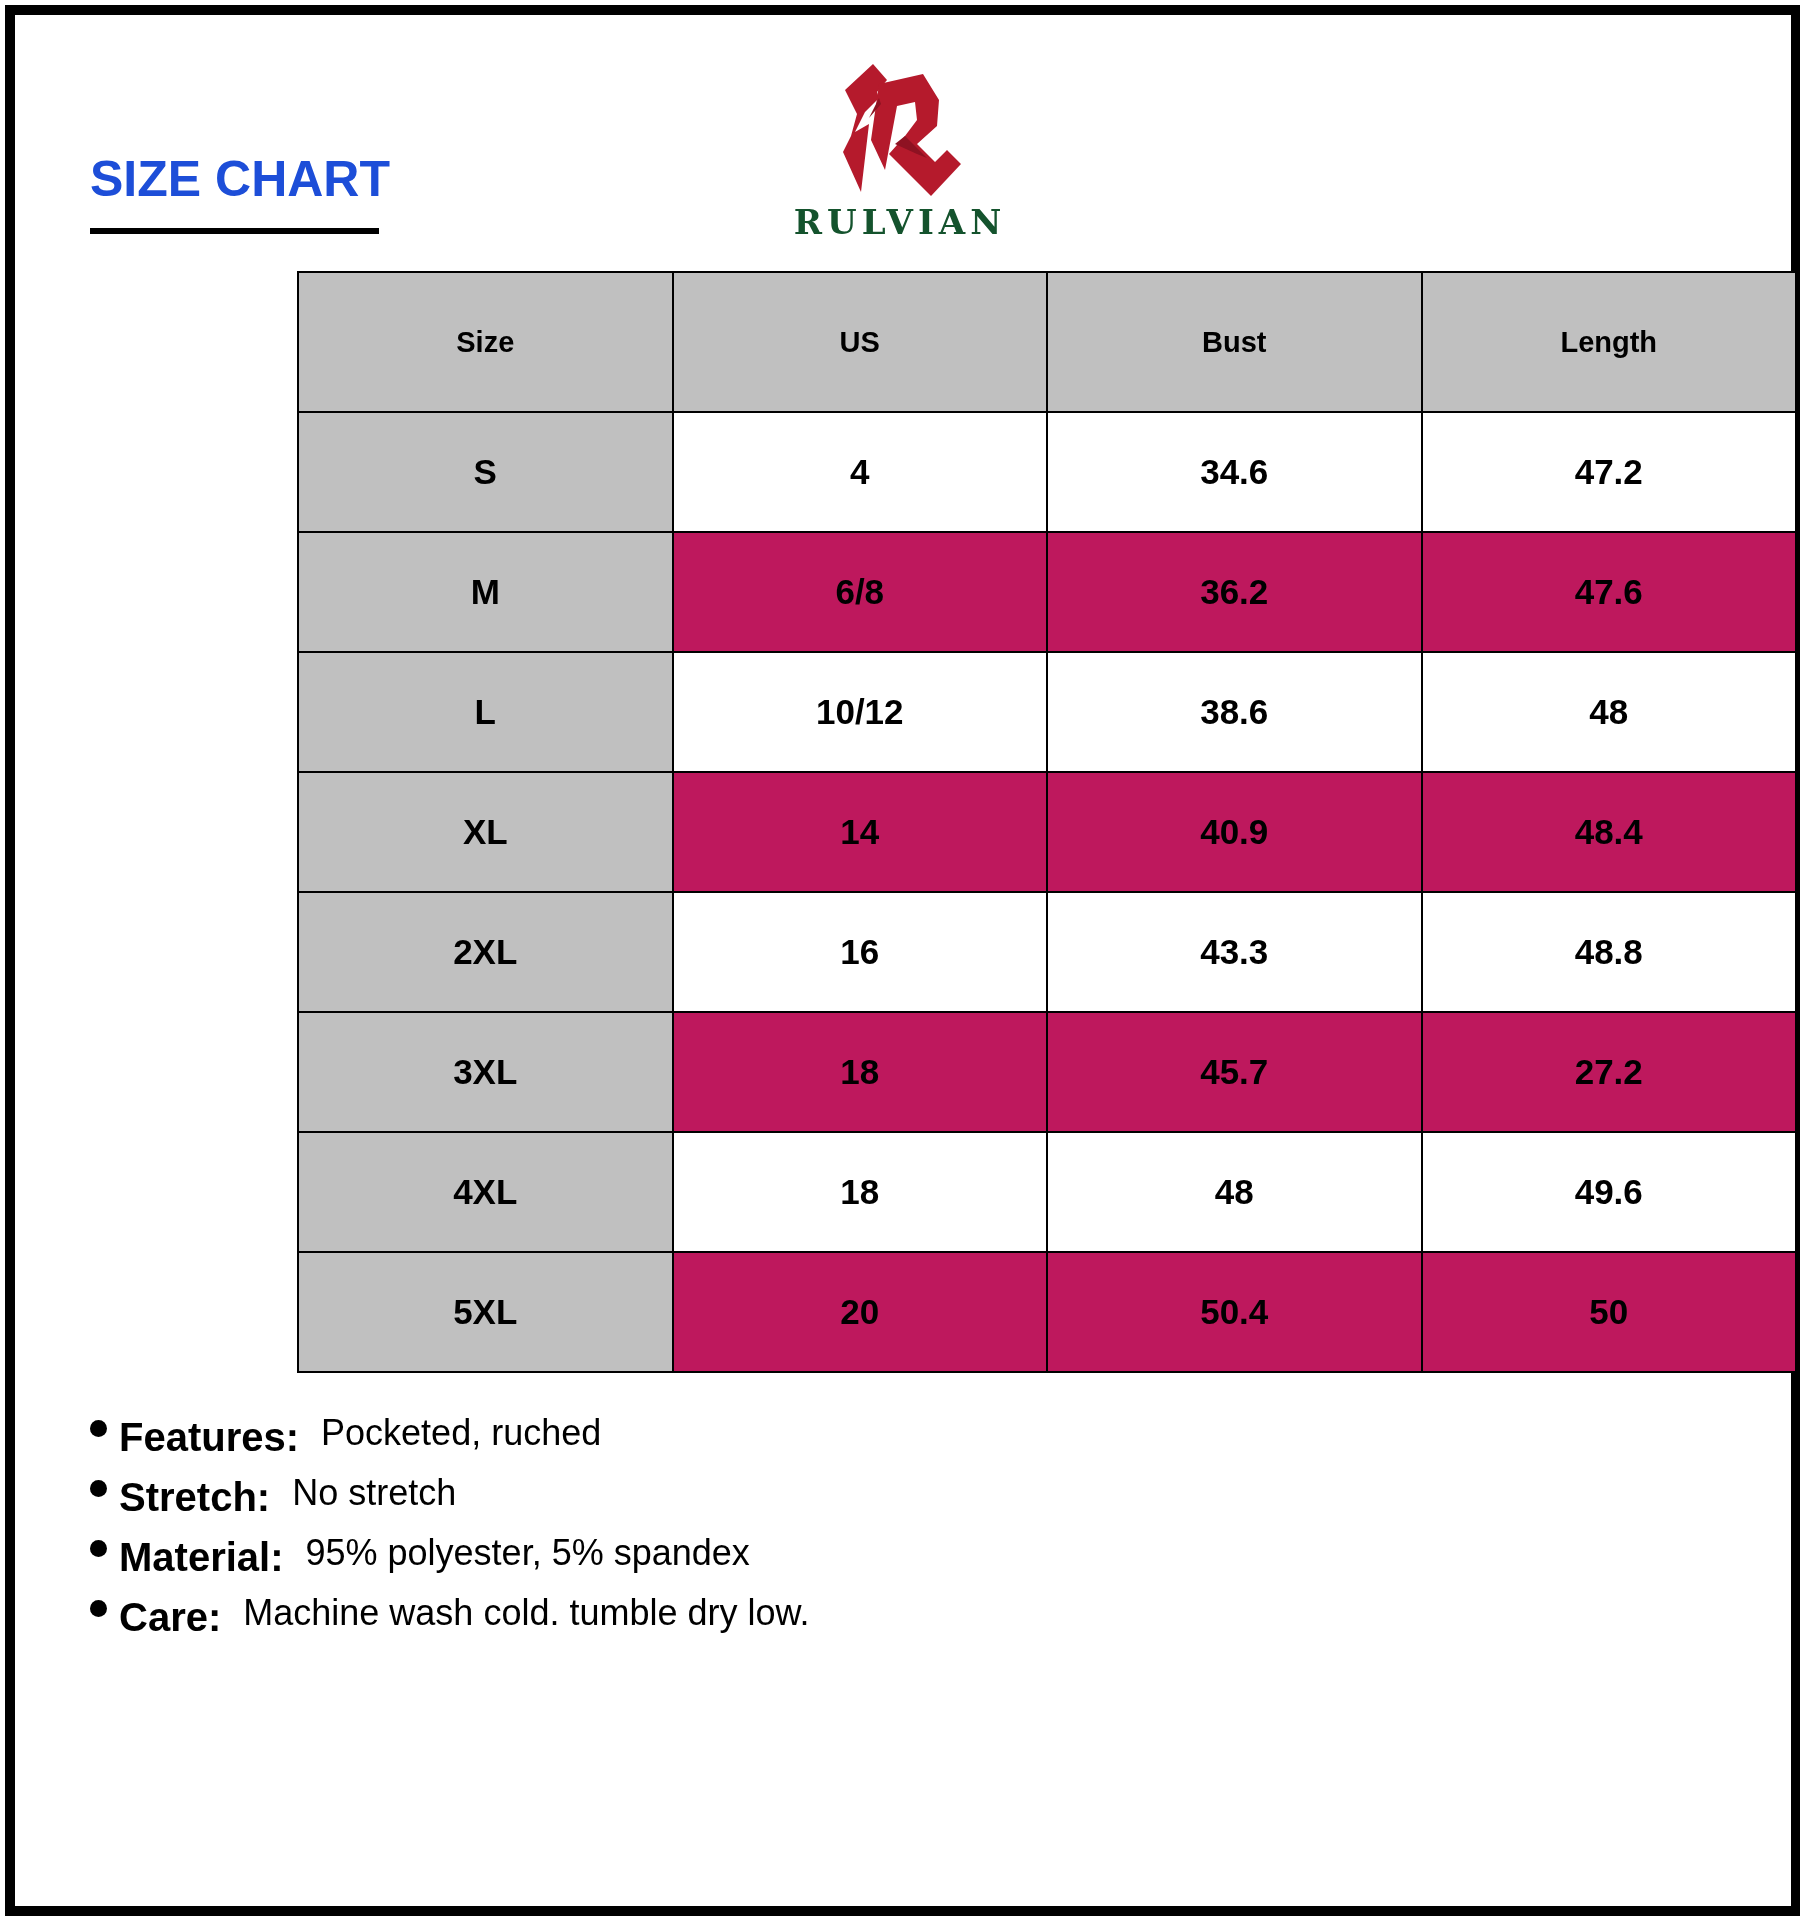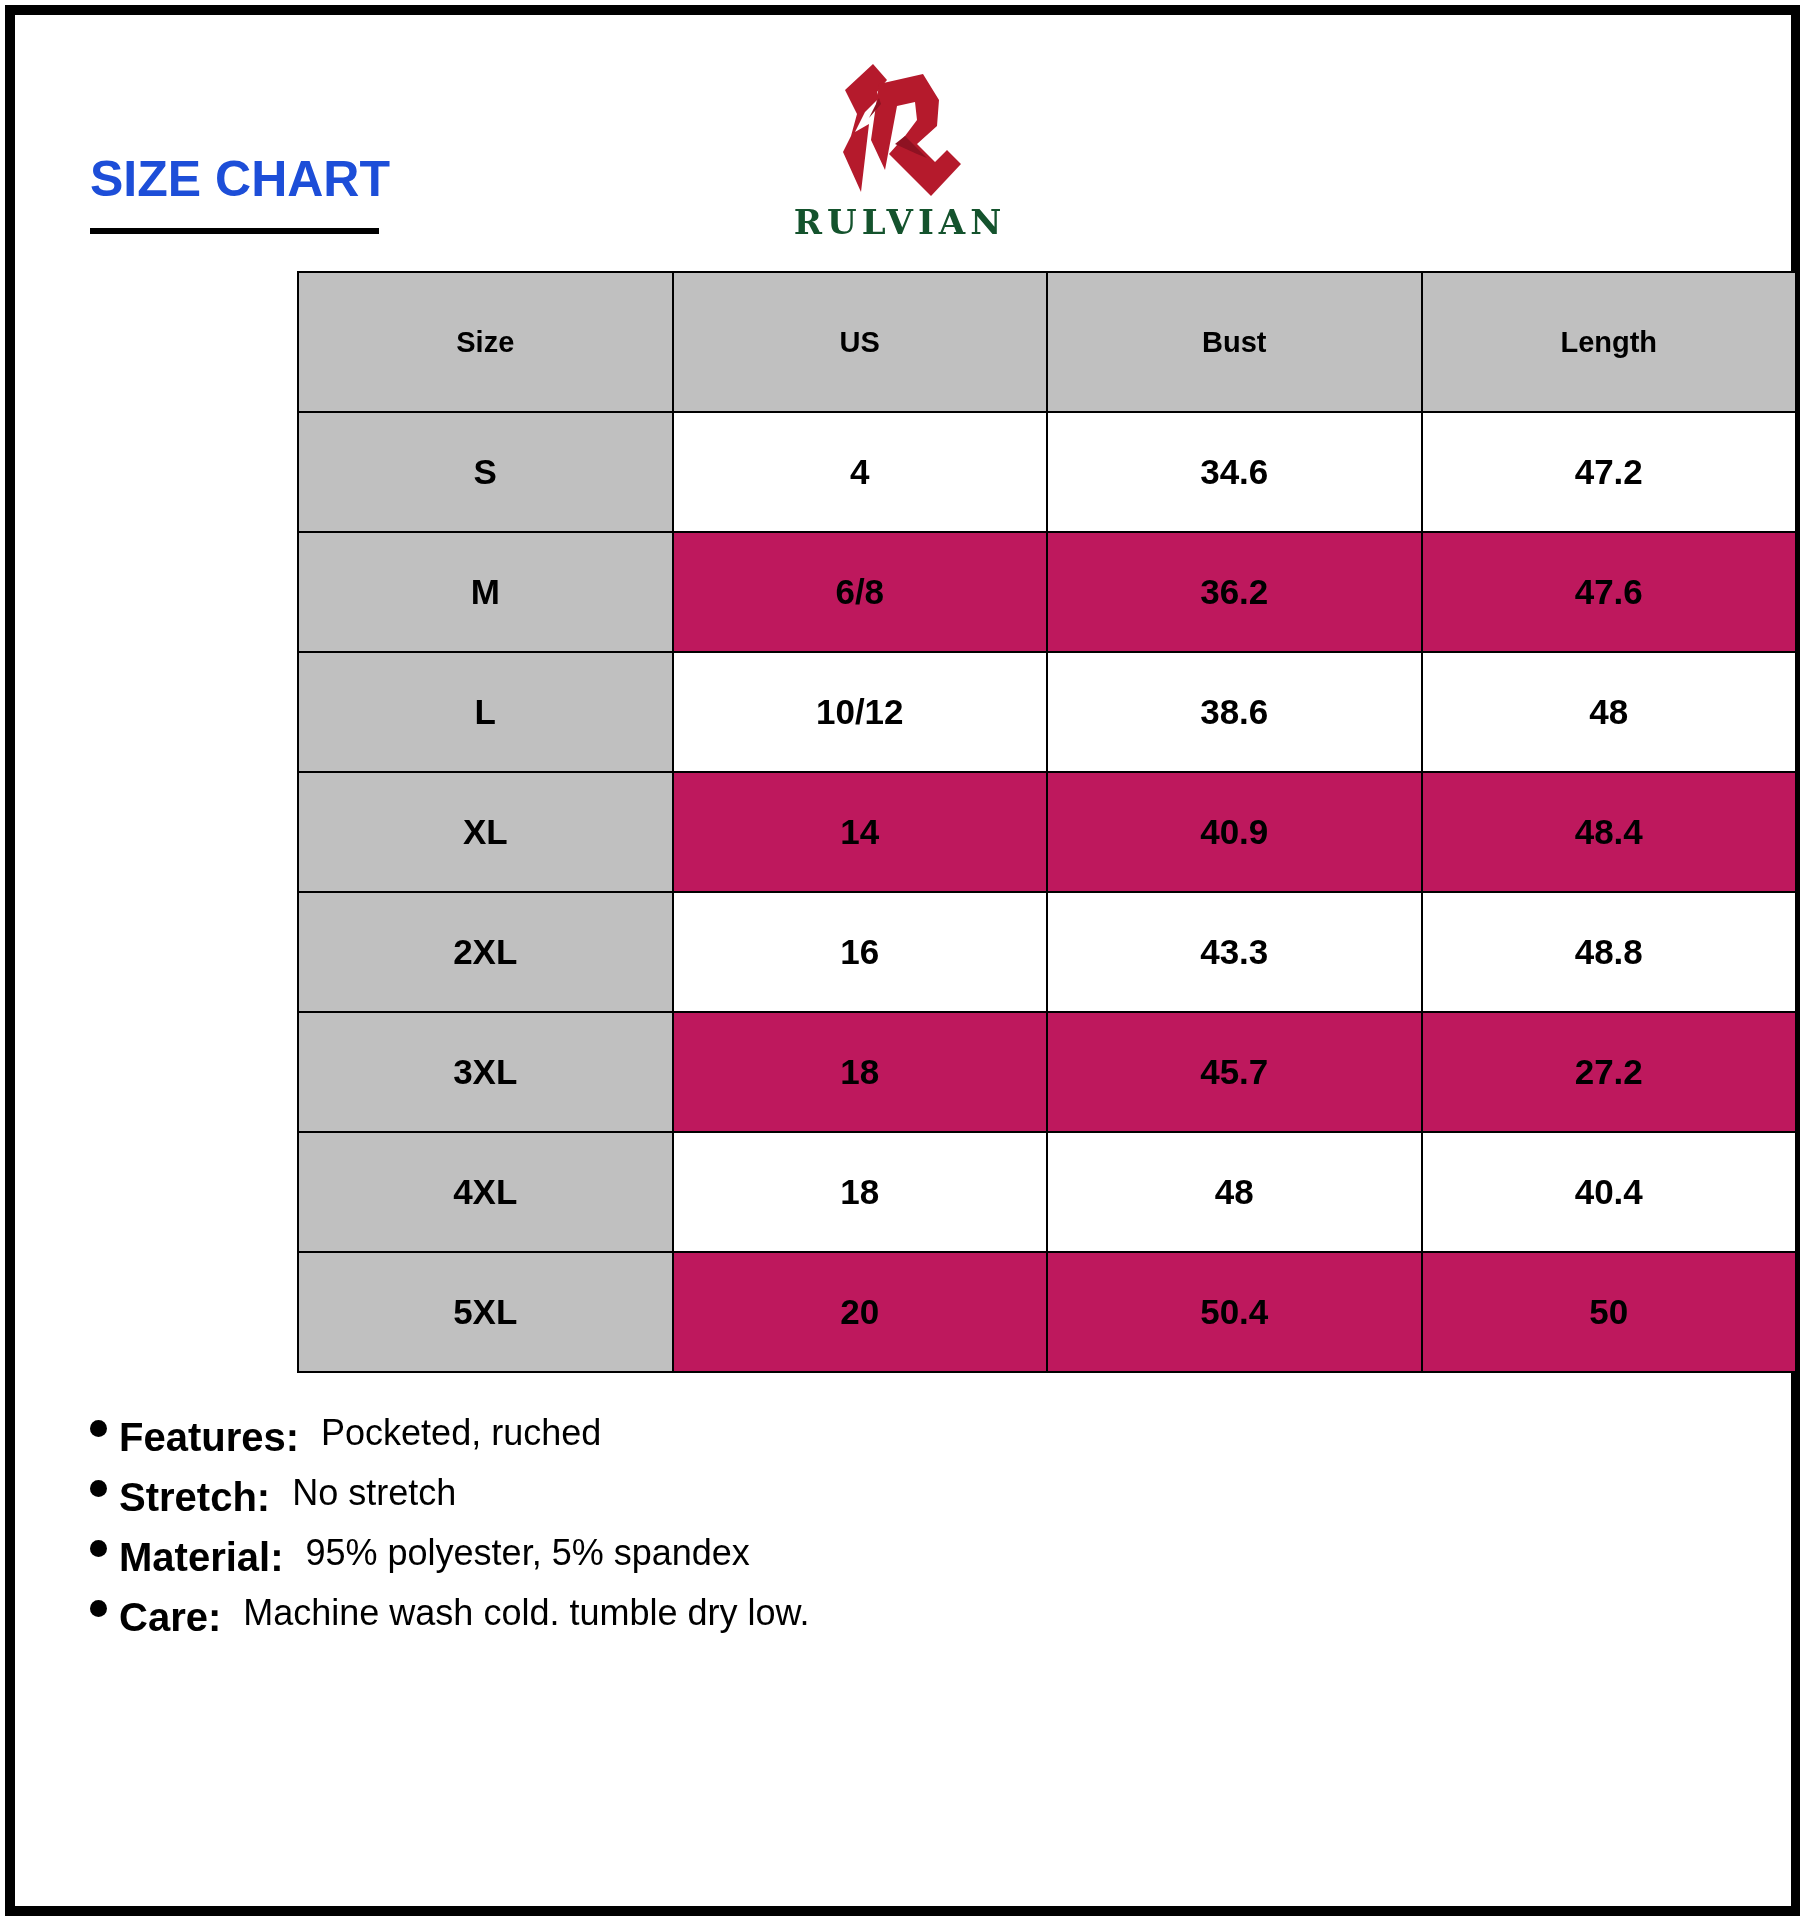--- a/index.html
+++ b/index.html
@@ -93,21 +93,21 @@
     <tr class="even">
       <td class="first">3XL</td>
       <td>18</td>
       <td>45.7</td>
       <td>27.2</td>
     </tr>
     <tr class="odd">
       <td class="first">4XL</td>
       <td>18</td>
       <td>48</td>
-      <td>40.4</td>
+      <td>49.6</td>
     </tr>
     <tr class="even">
       <td class="first">5XL</td>
       <td>20</td>
       <td>50.4</td>
       <td>50</td>
     </tr>
   </tbody>
 </table>
 

